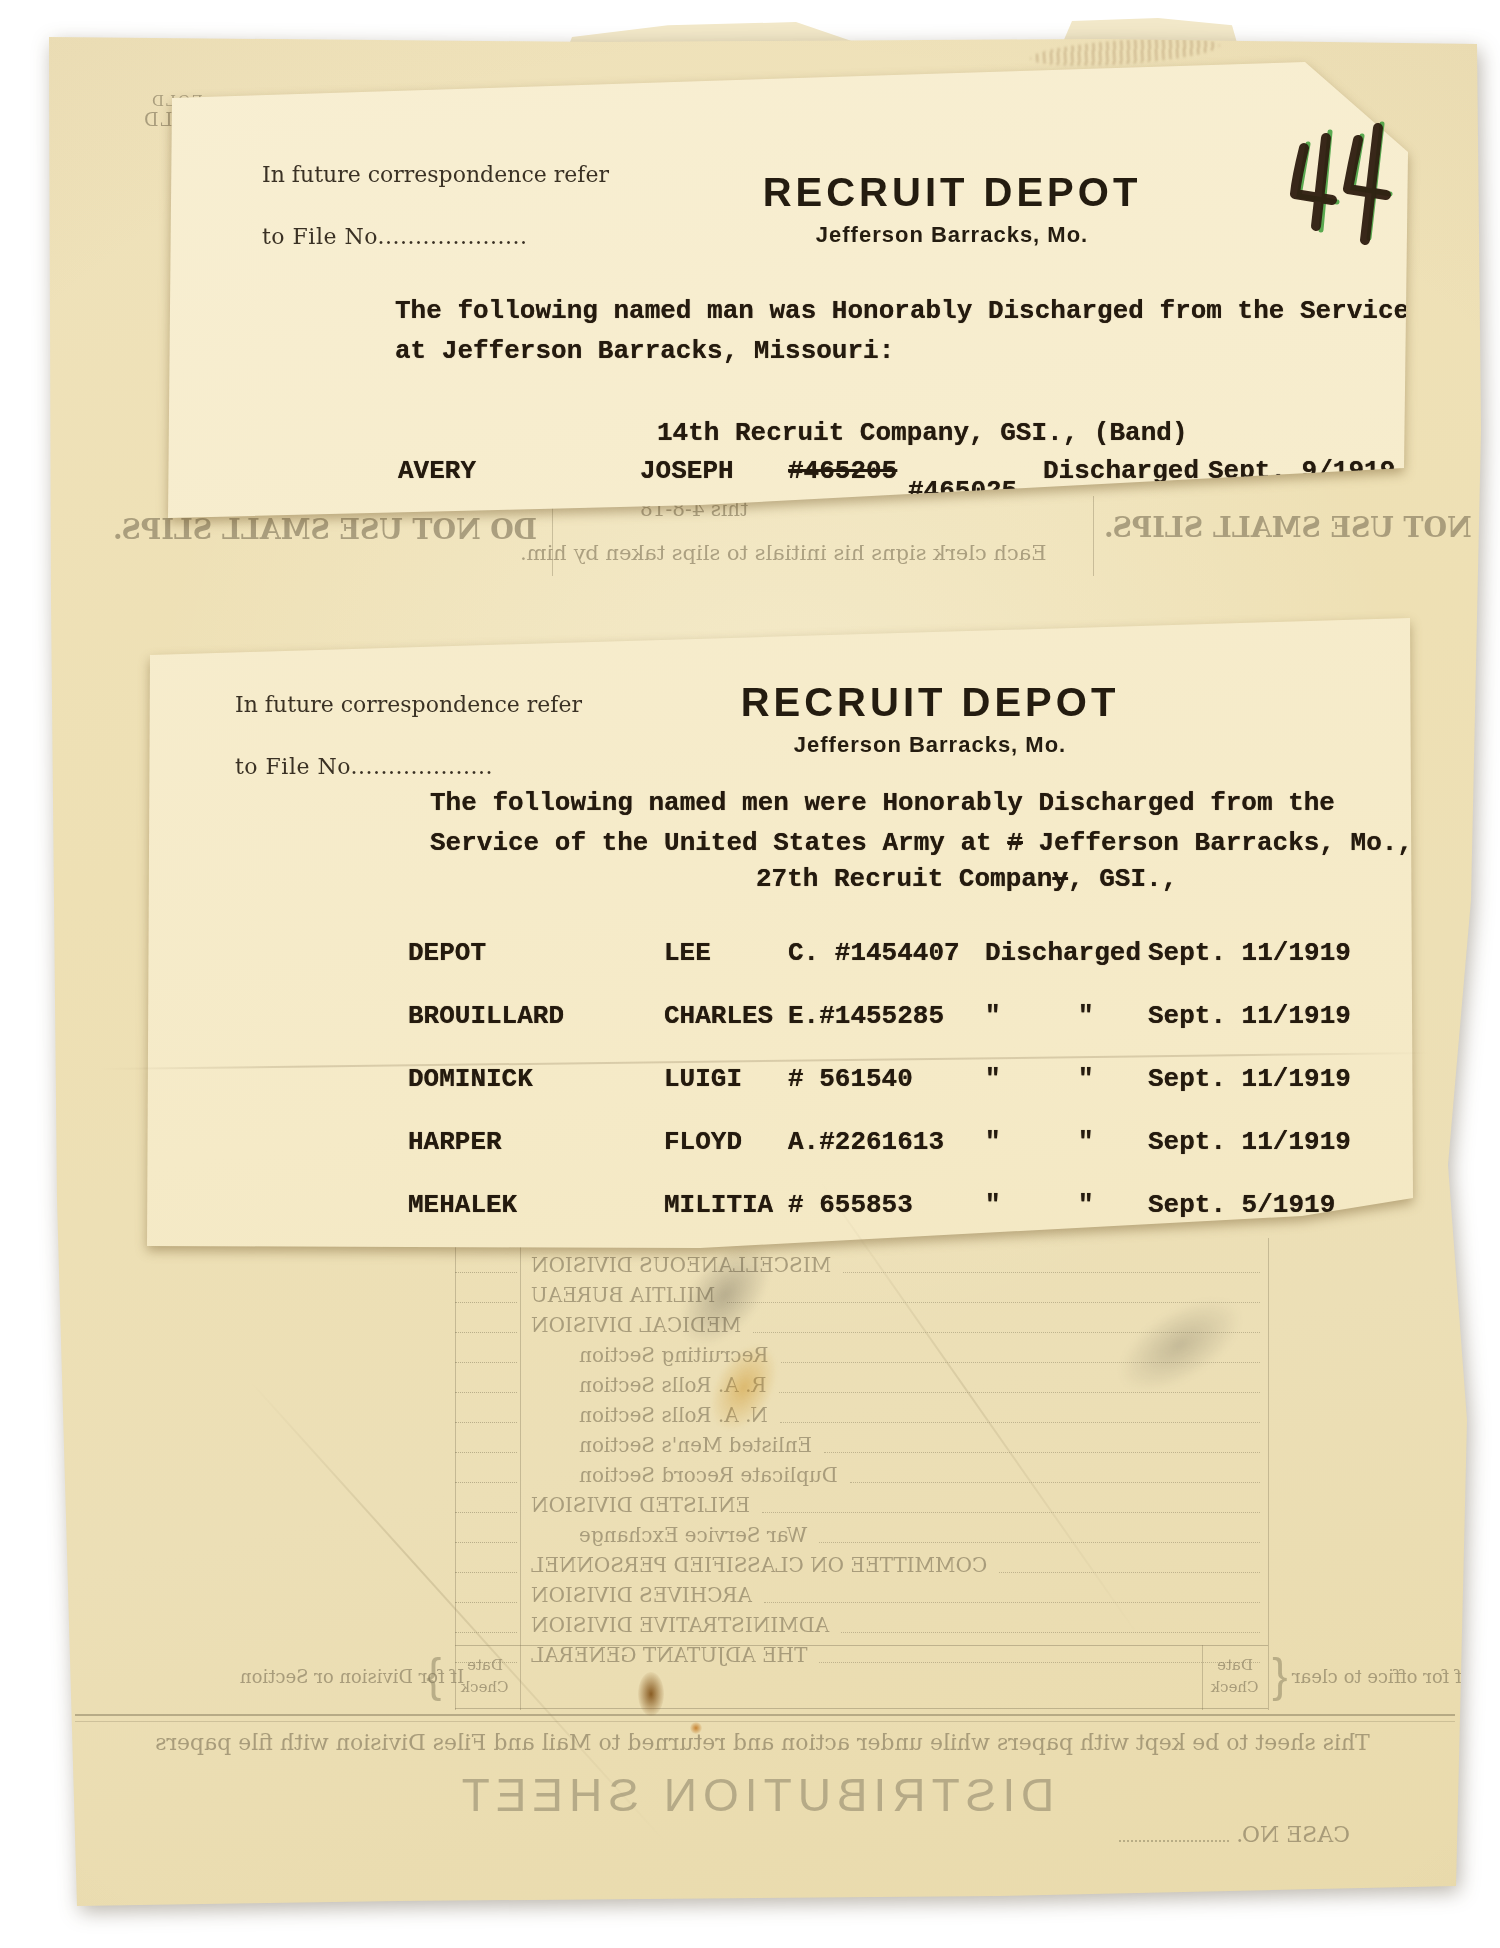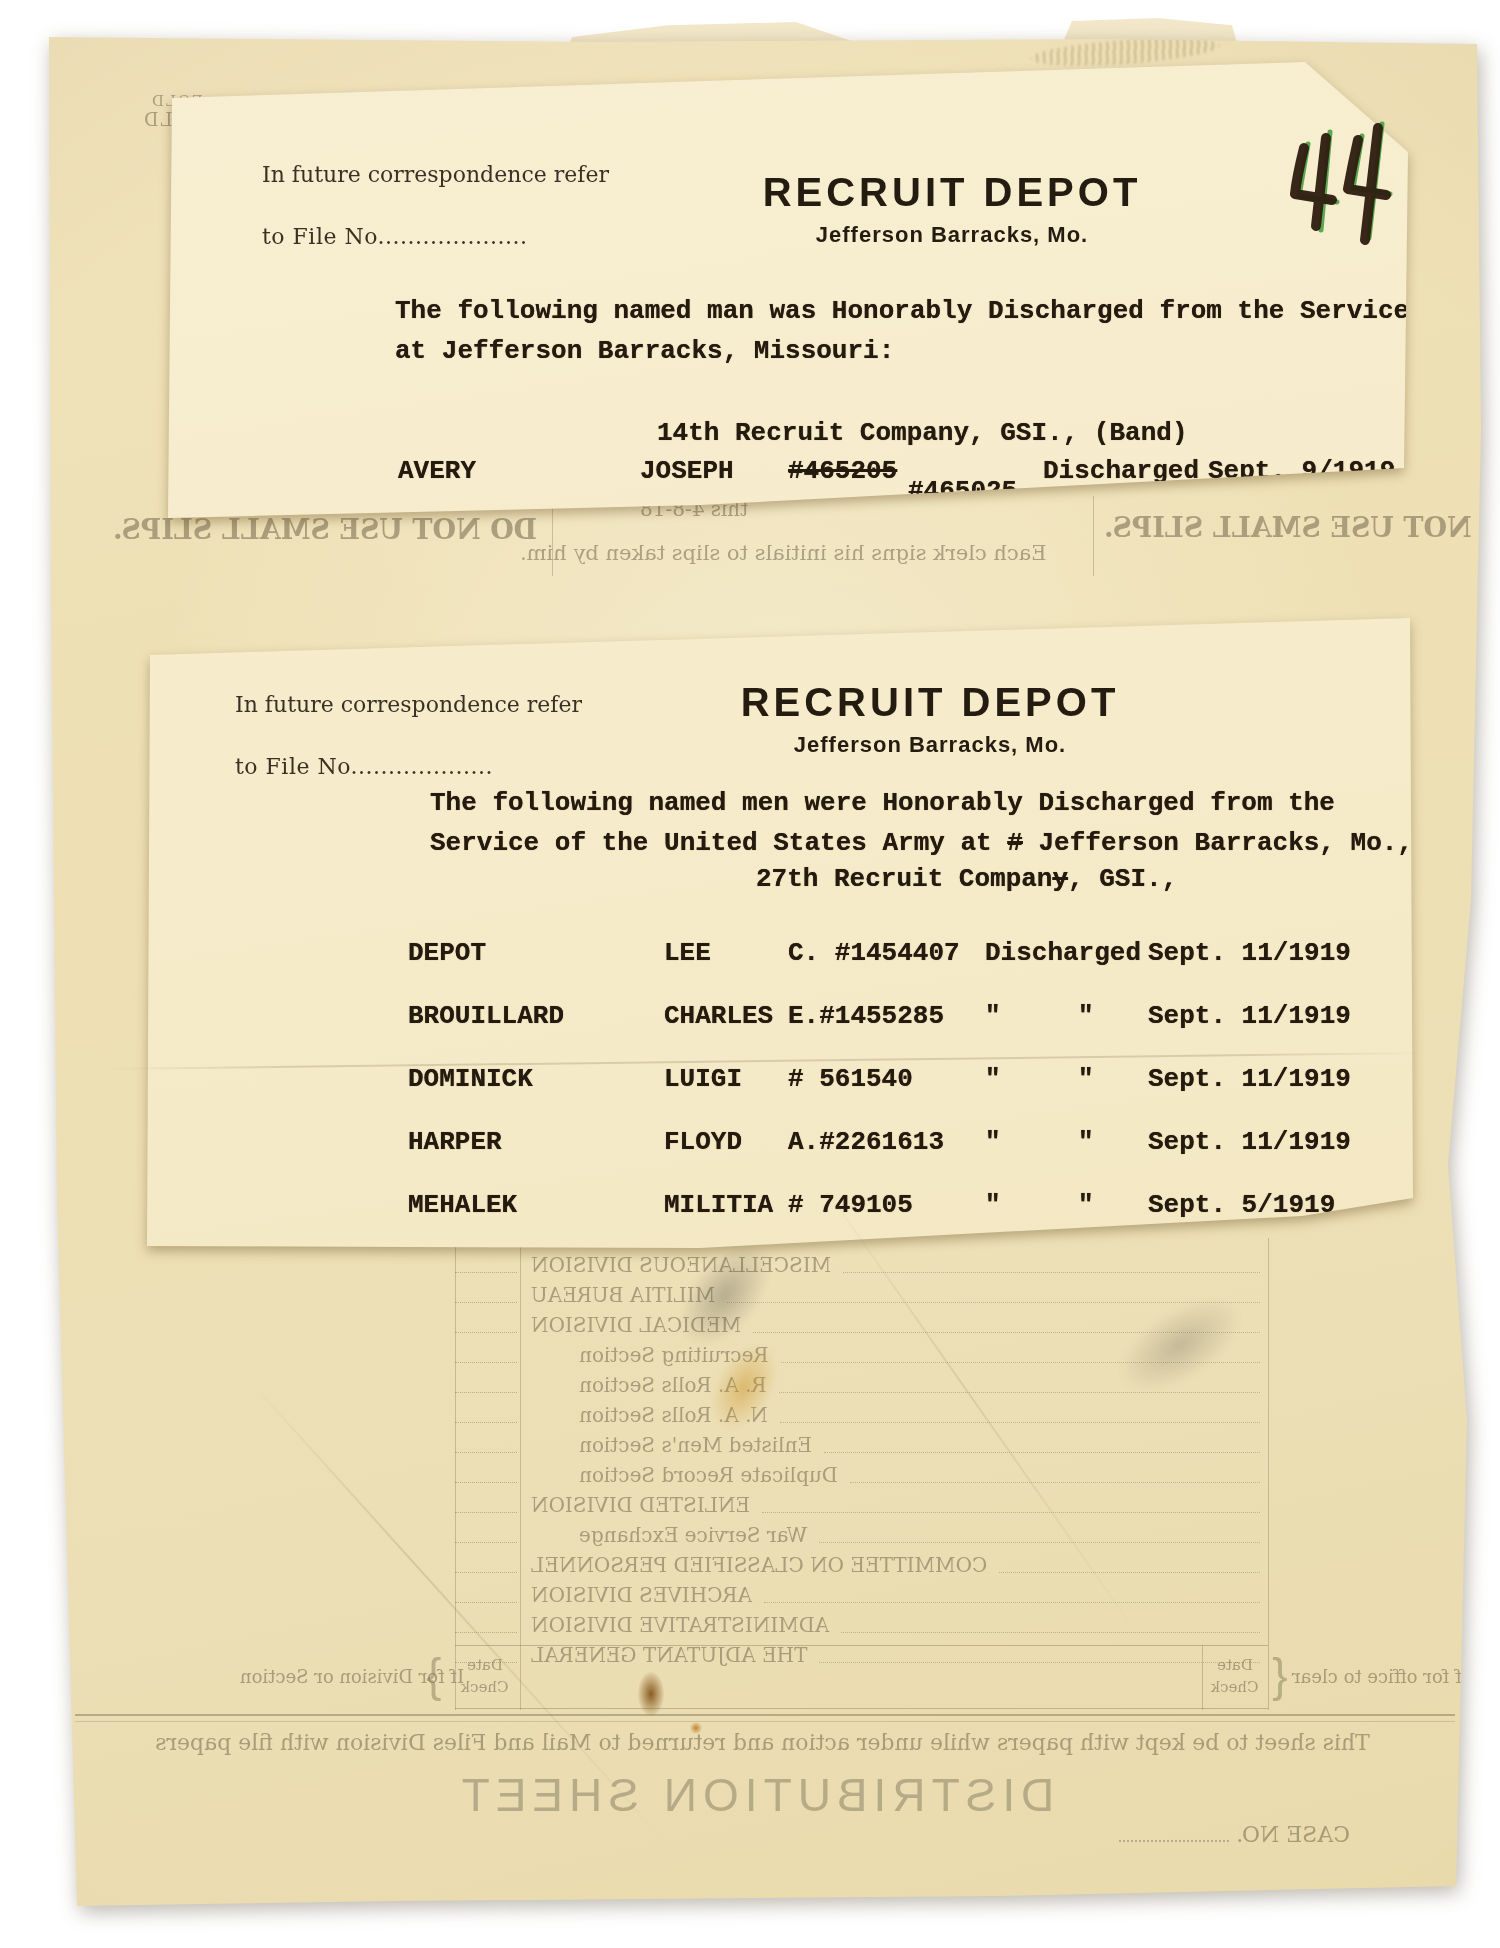--- a/index.html
+++ b/index.html
@@ -276,21 +276,21 @@
       <span class="c-sur">HARPER</span>
       <span class="c-giv">FLOYD</span>
       <span class="c-ser">A.#2261613</span>
       <span class="c-d1">"</span>
       <span class="c-d2">"</span>
       <span class="c-dat">Sept. 11/1919</span>
     </div>
     <div class="entry-row" style="top:1190px;">
       <span class="c-sur">MEHALEK</span>
       <span class="c-giv">MILITIA</span>
-      <span class="c-ser"># 749105</span>
+      <span class="c-ser"># 655853</span>
       <span class="c-d1">"</span>
       <span class="c-d2">"</span>
       <span class="c-dat">Sept. 5/1919</span>
     </div>
   </div>
   </div>
 
   <div class="crease" style="left:100px;top:1060px;width:1330px;height:2px;transform:rotate(-.7deg);
               background:linear-gradient(90deg,rgba(115,95,60,0) 0%,rgba(115,95,60,.22) 15%,rgba(115,95,60,.22) 85%,rgba(115,95,60,0));"></div>
   <div class="crease" style="left:250px;top:1380px;width:620px;height:2px;transform:rotate(48deg);transform-origin:left center;

